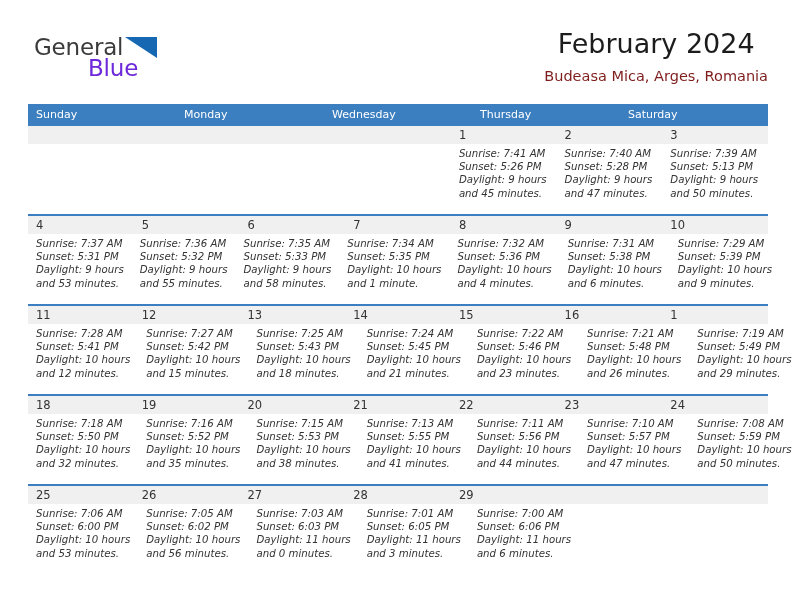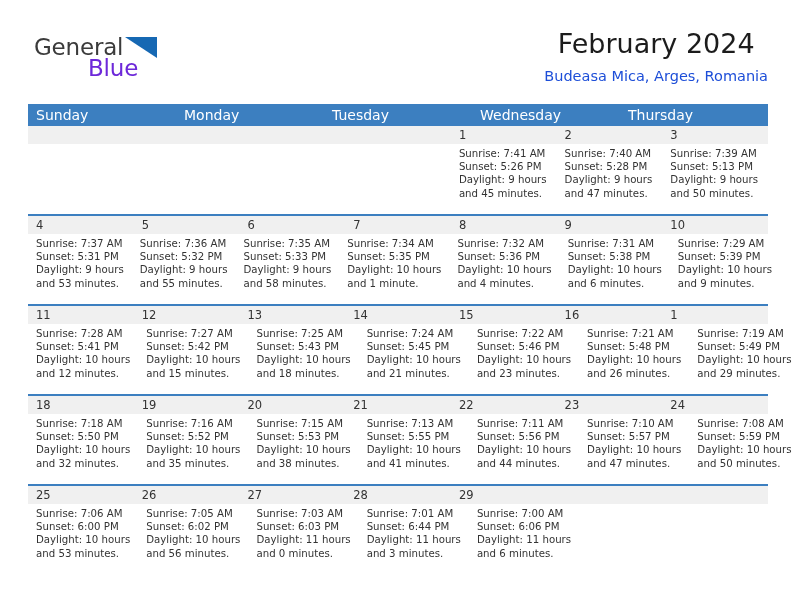--- a/index.html
+++ b/index.html
@@ -75,42 +75,42 @@
     font-size: 27px;
     color: #1c1c1c;
     font-weight: 400;
     line-height: 32px;
     white-space: nowrap;
     font-family: "DejaVu Sans", sans-serif;
   }
   .cal-subtitle {
     margin-top: 8px;
     font-size: 14.5px;
-    color: #1d4ed8;
+    color: #7f1d1d;
     line-height: 17px;
     white-space: nowrap;
     font-family: "DejaVu Sans", sans-serif;
   }
 
   
   .calendar {
     position: absolute;
     left: 28px;
     top: 104px;
     width: 740px;
   }
   .dow-row {
     display: flex;
     background: #3c7fc0;
     height: 22px;
   }
   .dow-cell {
     flex: 1 1 0;
     color: #ffffff;
-    font-size: 14px;
+    font-size: 11px;
     line-height: 22px;
     padding-left: 8px;
     box-sizing: border-box;
     font-family: "DejaVu Sans", sans-serif;
   }
   .week {
     border-top: 2px solid #3c7fc0;
   }
   .week:first-of-type {
     border-top: none;
@@ -131,20 +131,21 @@
   }
   .week-body {
     display: flex;
     background: #ffffff;
     height: 70px;
   }
   .info-cell {
     flex: 1 1 0;
     padding: 3px 8px 0 8px;
     box-sizing: border-box;
+    font-style: italic;
   }
   .info-line {
     font-size: 10.2px;
     line-height: 13.2px;
     color: #333333;
     white-space: nowrap;
     font-family: "DejaVu Sans", sans-serif;
   }
 </style>
 </head>
@@ -164,23 +165,23 @@
       <div class="cal-title">February 2024</div>
       <div class="cal-subtitle">Budeasa Mica, Arges, Romania</div>
     </div>
 
   </div>
 
   <div class="calendar">
     <div class="dow-row" id="dow-row">
         <div class="dow-cell">Sunday</div>
         <div class="dow-cell">Monday</div>
-        <div class="dow-cell">Tuesday</div>
         <div class="dow-cell">Wednesday</div>
         <div class="dow-cell">Thursday</div>
+        <div class="dow-cell">Saturday</div>
       </div>
     <div id="weeks-container">
         <div class="week">
           <div class="week-dates">
             <div class="date-cell"></div>
             <div class="date-cell"></div>
             <div class="date-cell"></div>
             <div class="date-cell"></div>
             <div class="date-cell">1</div>
             <div class="date-cell">2</div>
@@ -400,21 +401,21 @@
               <div class="info-line">and 56 minutes.</div>
             </div>
             <div class="info-cell">
               <div class="info-line">Sunrise: 7:03 AM</div>
               <div class="info-line">Sunset: 6:03 PM</div>
               <div class="info-line">Daylight: 11 hours</div>
               <div class="info-line">and 0 minutes.</div>
             </div>
             <div class="info-cell">
               <div class="info-line">Sunrise: 7:01 AM</div>
-              <div class="info-line">Sunset: 6:44 PM</div>
+              <div class="info-line">Sunset: 6:05 PM</div>
               <div class="info-line">Daylight: 11 hours</div>
               <div class="info-line">and 3 minutes.</div>
             </div>
             <div class="info-cell">
               <div class="info-line">Sunrise: 7:00 AM</div>
               <div class="info-line">Sunset: 6:06 PM</div>
               <div class="info-line">Daylight: 11 hours</div>
               <div class="info-line">and 6 minutes.</div>
             </div>
             <div class="info-cell"></div>

